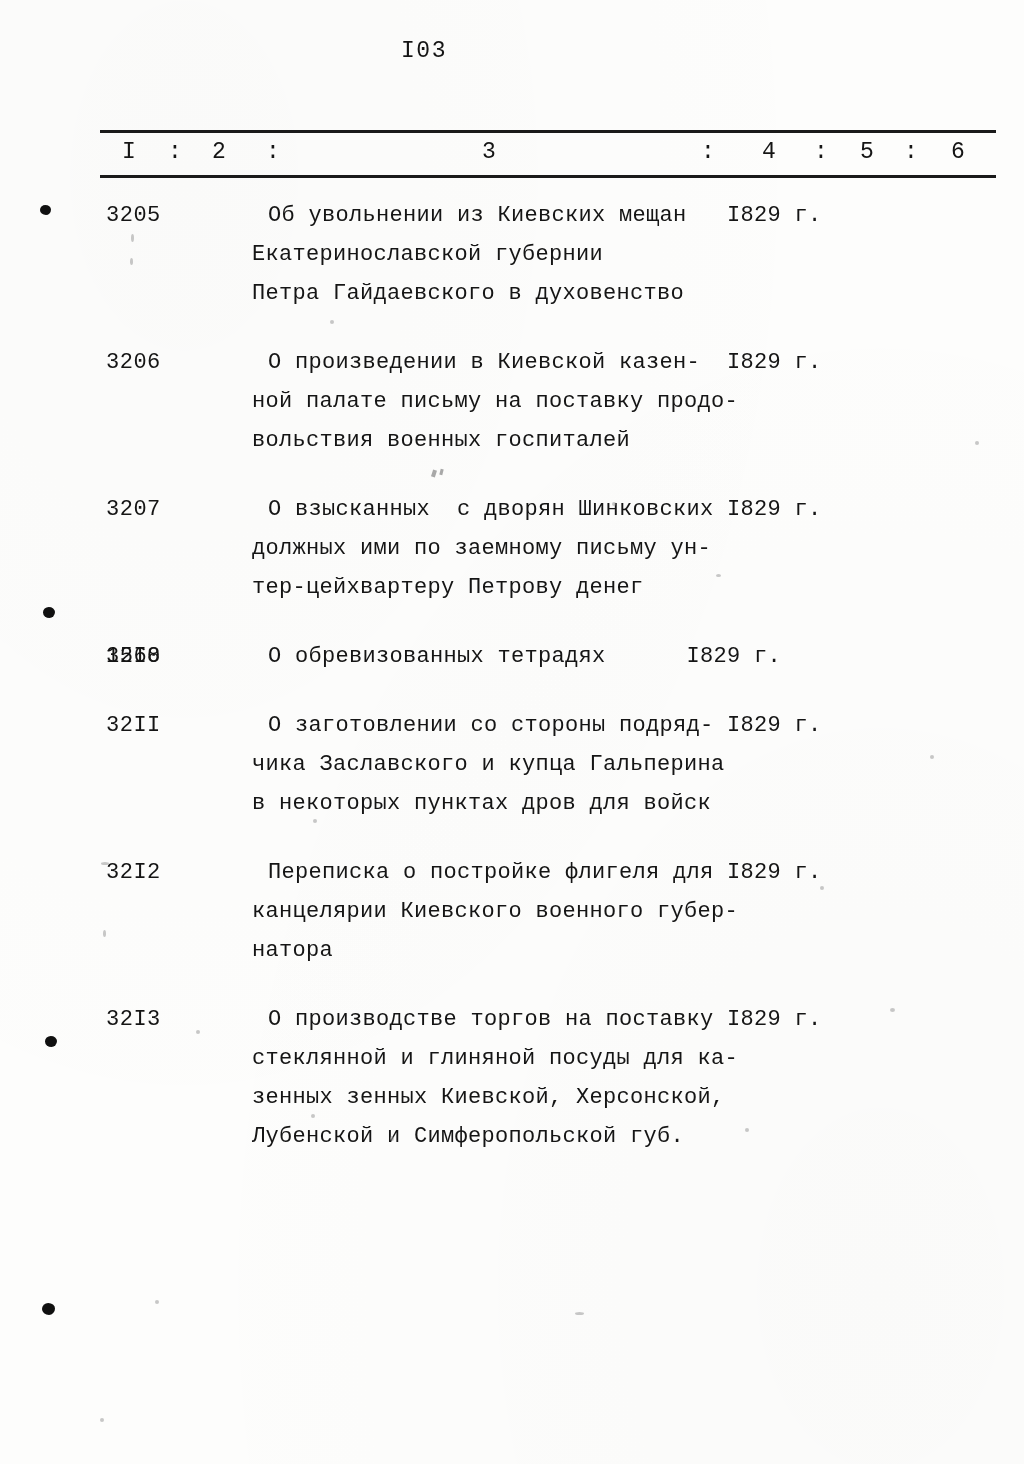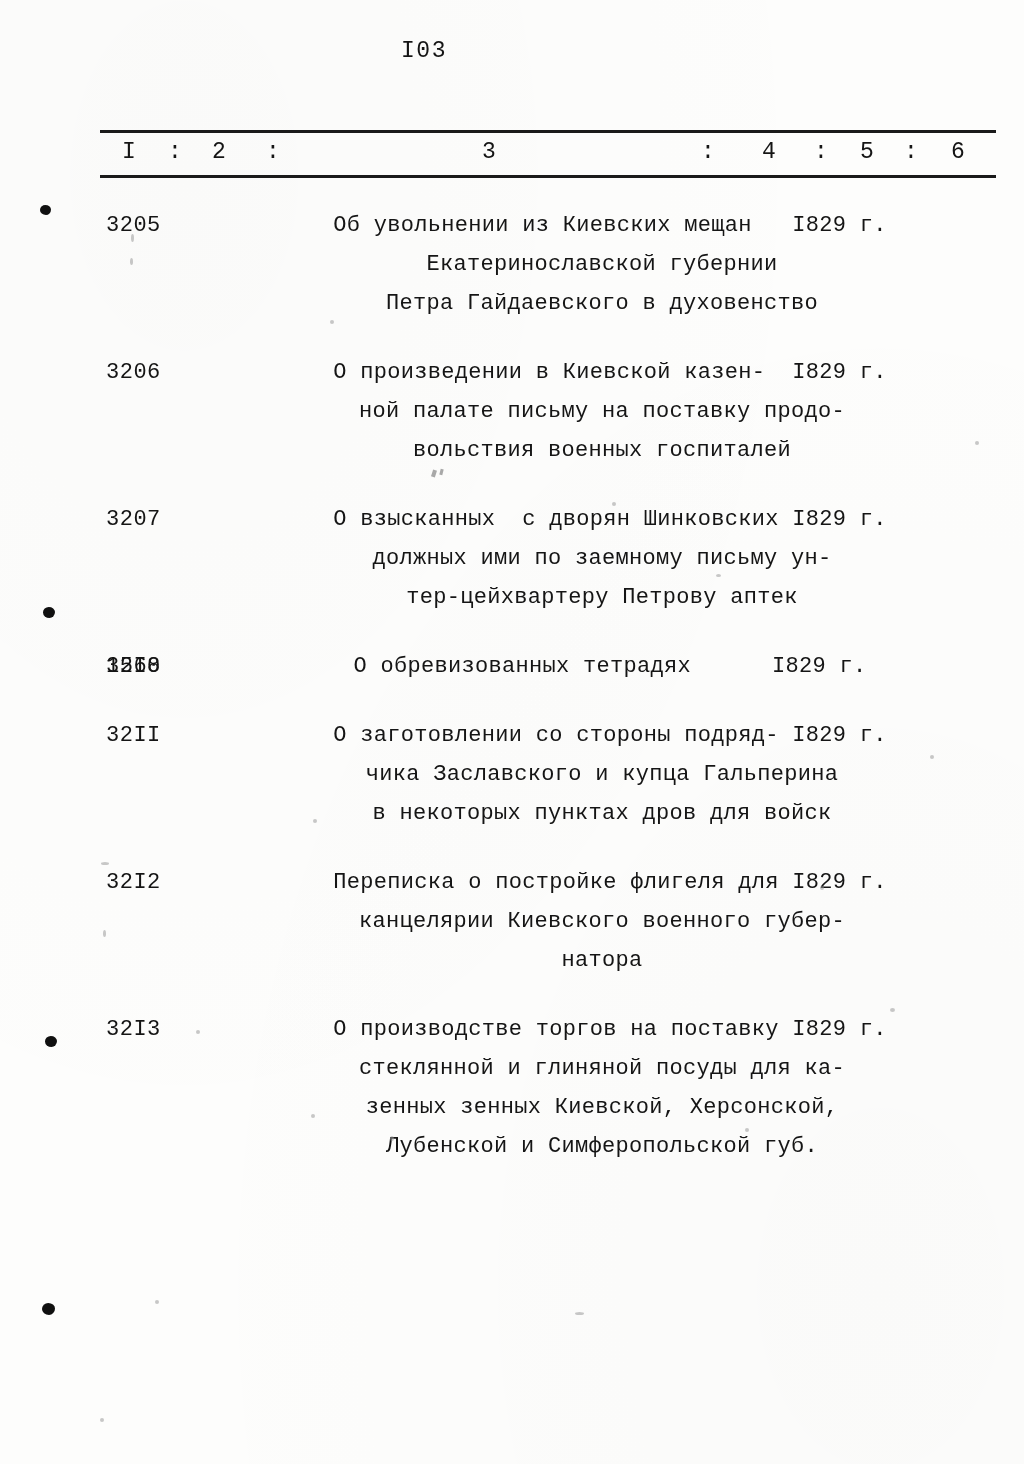--- a/index.html
+++ b/index.html
@@ -86,21 +86,20 @@
   
   #entry-list {
     position: absolute;
     top: 196px;
     left: 0;
     width: 1024px;
   }
   .entry {
     position: relative;
     margin-bottom: 30px;
-    text-align: center;
   }
   .entry-number {
     position: absolute;
     left: 106px;
     top: 0;
     font-size: 22px;
     line-height: 39px;
     letter-spacing: 0.5px;
     white-space: nowrap;
   }
@@ -109,21 +108,20 @@
     width: 700px;
   }
   .entry-line {
     font-size: 22px;
     line-height: 39px;
     letter-spacing: 0.3px;
     white-space: pre;
   }
   .entry-line.first {
     padding-left: 16px;
-    margin-top: 10px;
   }
 
   
   .margin-blot {
     position: absolute;
     background: #101010;
     border-radius: 48% 52% 46% 54% / 50% 46% 54% 50%;
   }
 
   
@@ -181,21 +179,21 @@
           <div class="entry-line first">О произведении в Киевской казен-  I829 г.</div>
           <div class="entry-line">ной палате письму на поставку продо-</div>
           <div class="entry-line">вольствия военных госпиталей</div>
         </div>
       </div>
       <div class="entry">
         <div class="entry-number">3207</div>
         <div class="entry-body">
           <div class="entry-line first">О взысканных  с дворян Шинковских I829 г.</div>
           <div class="entry-line">должных ими по заемному письму ун-</div>
-          <div class="entry-line">тер-цейхвартеру Петрову аптек</div>
+          <div class="entry-line">тер-цейхвартеру Петрову денег</div>
         </div>
       </div>
       <div class="entry">
         <div class="entry-number">1568</div>
       </div>
       <div class="entry">
         <div class="entry-number">32I0</div>
         <div class="entry-body">
           <div class="entry-line first">О обревизованных тетрадях      I829 г.</div>
         </div>

